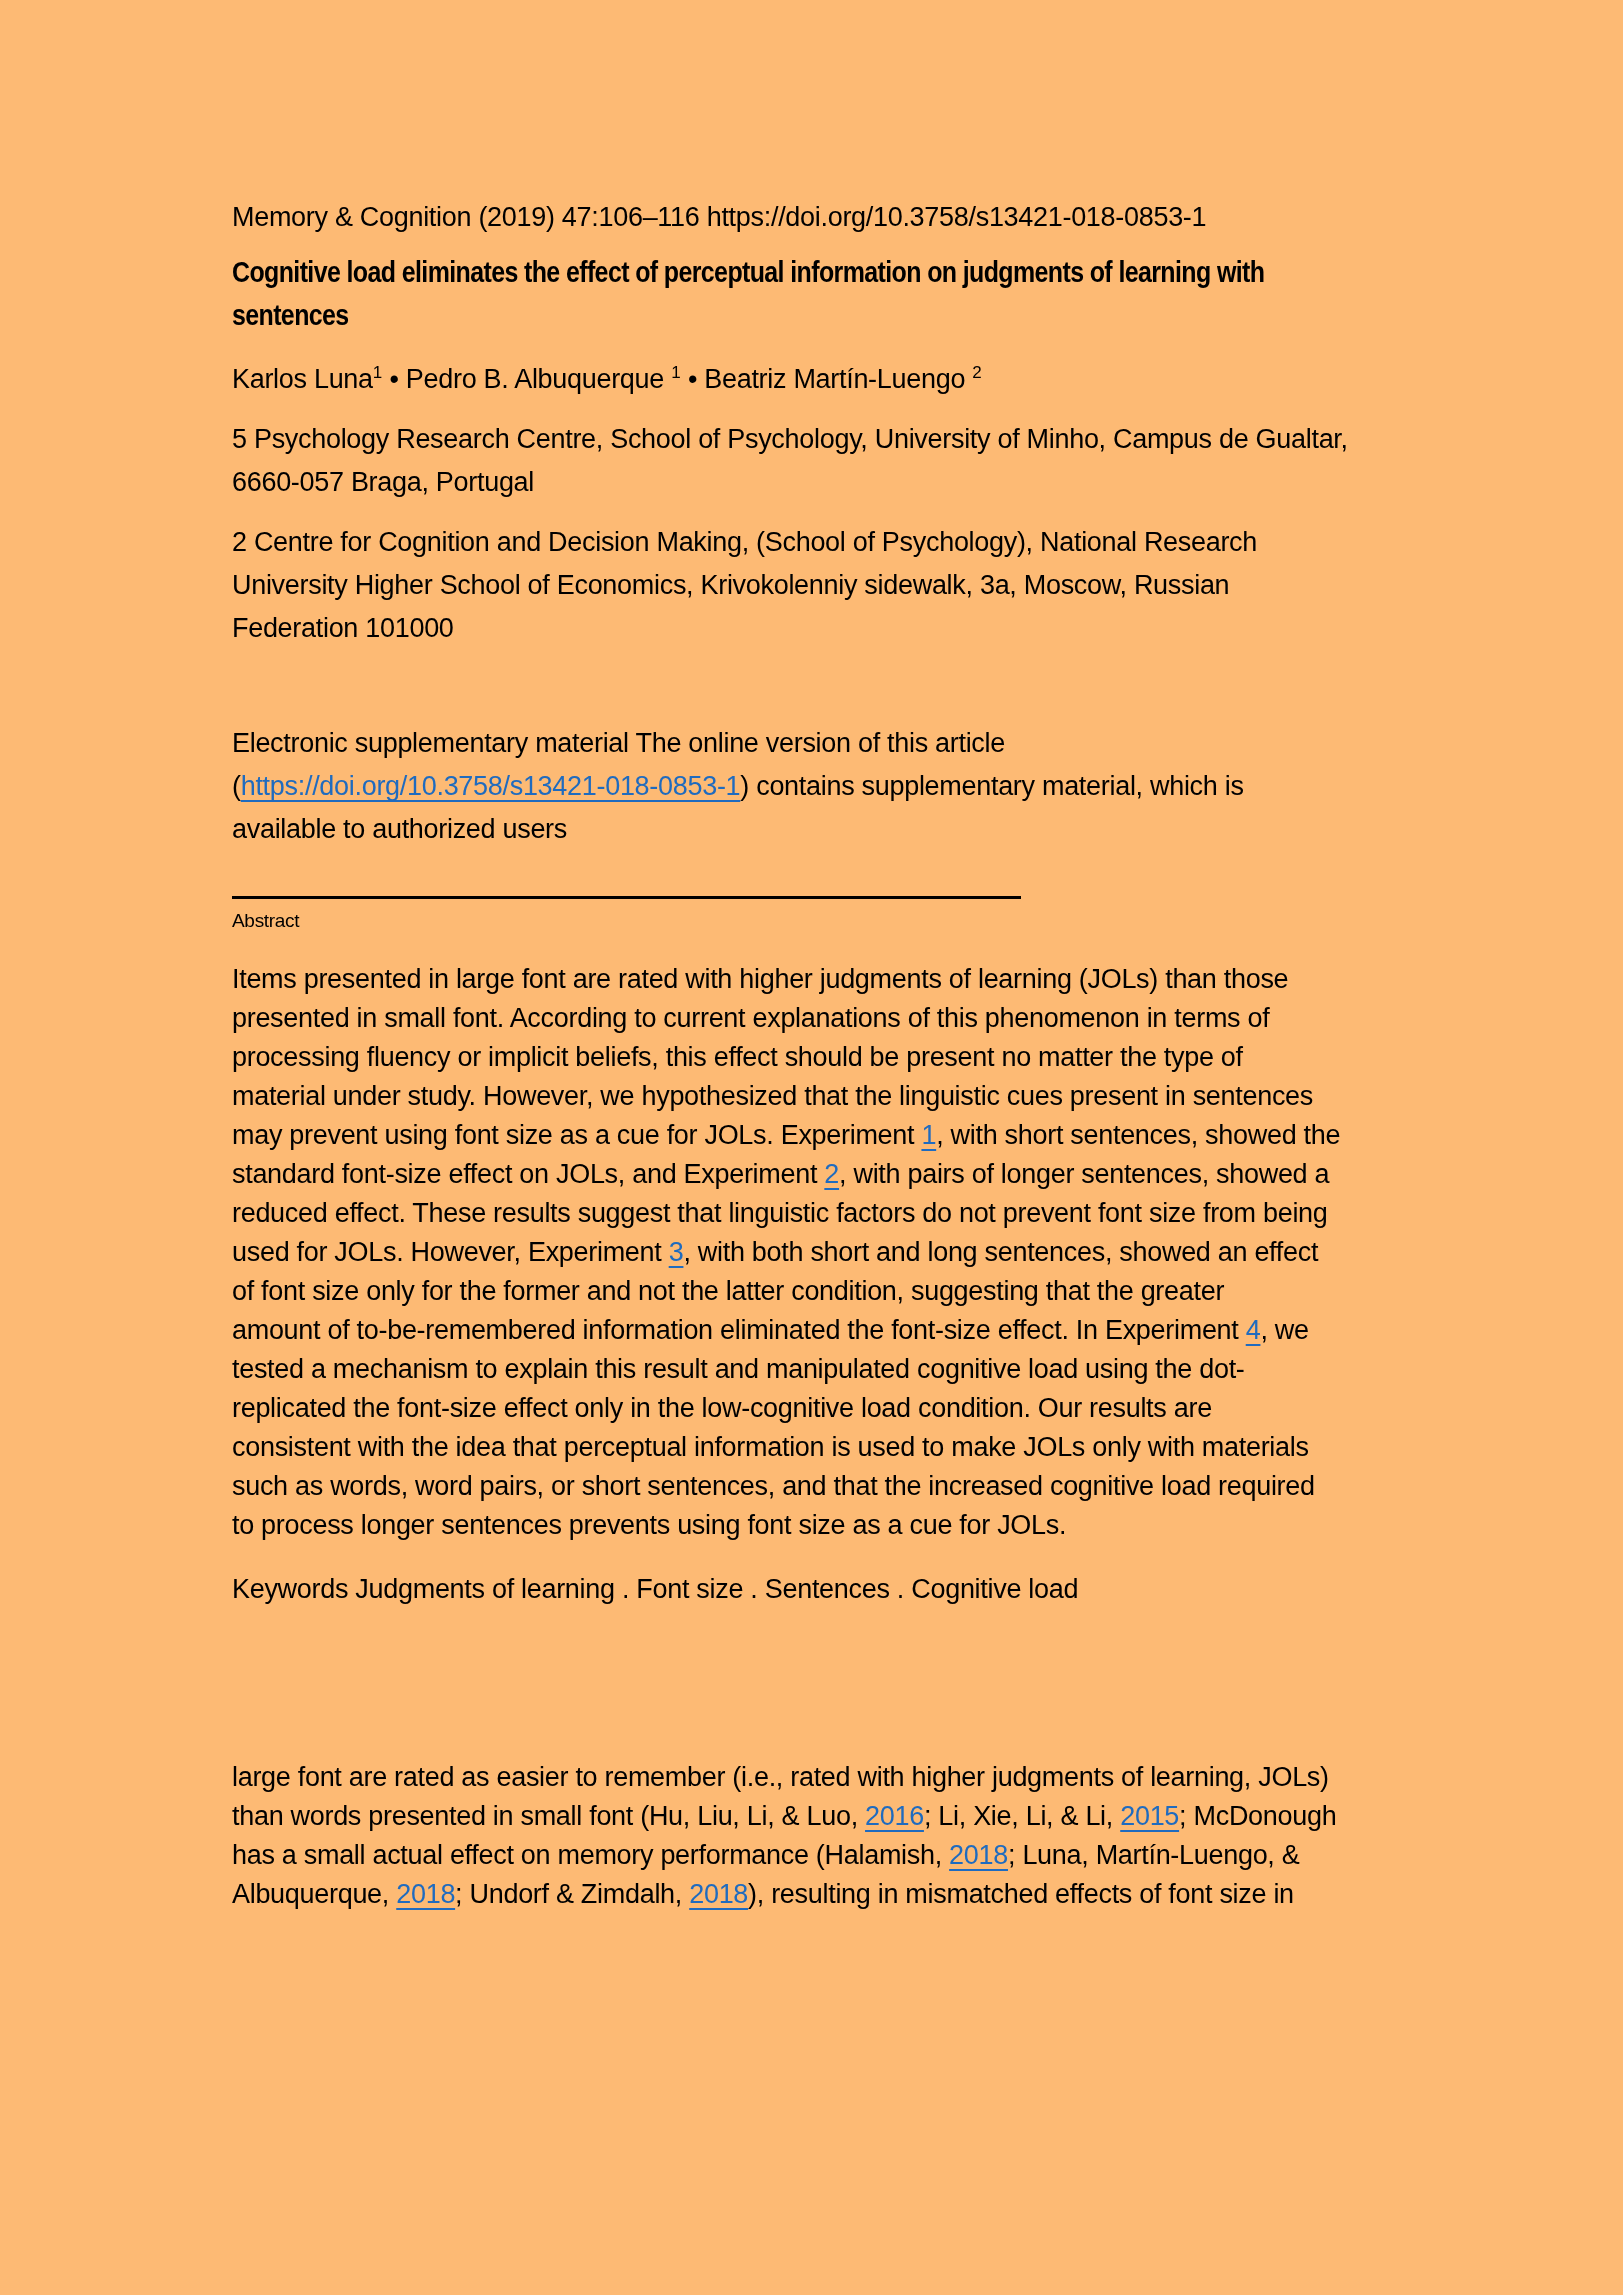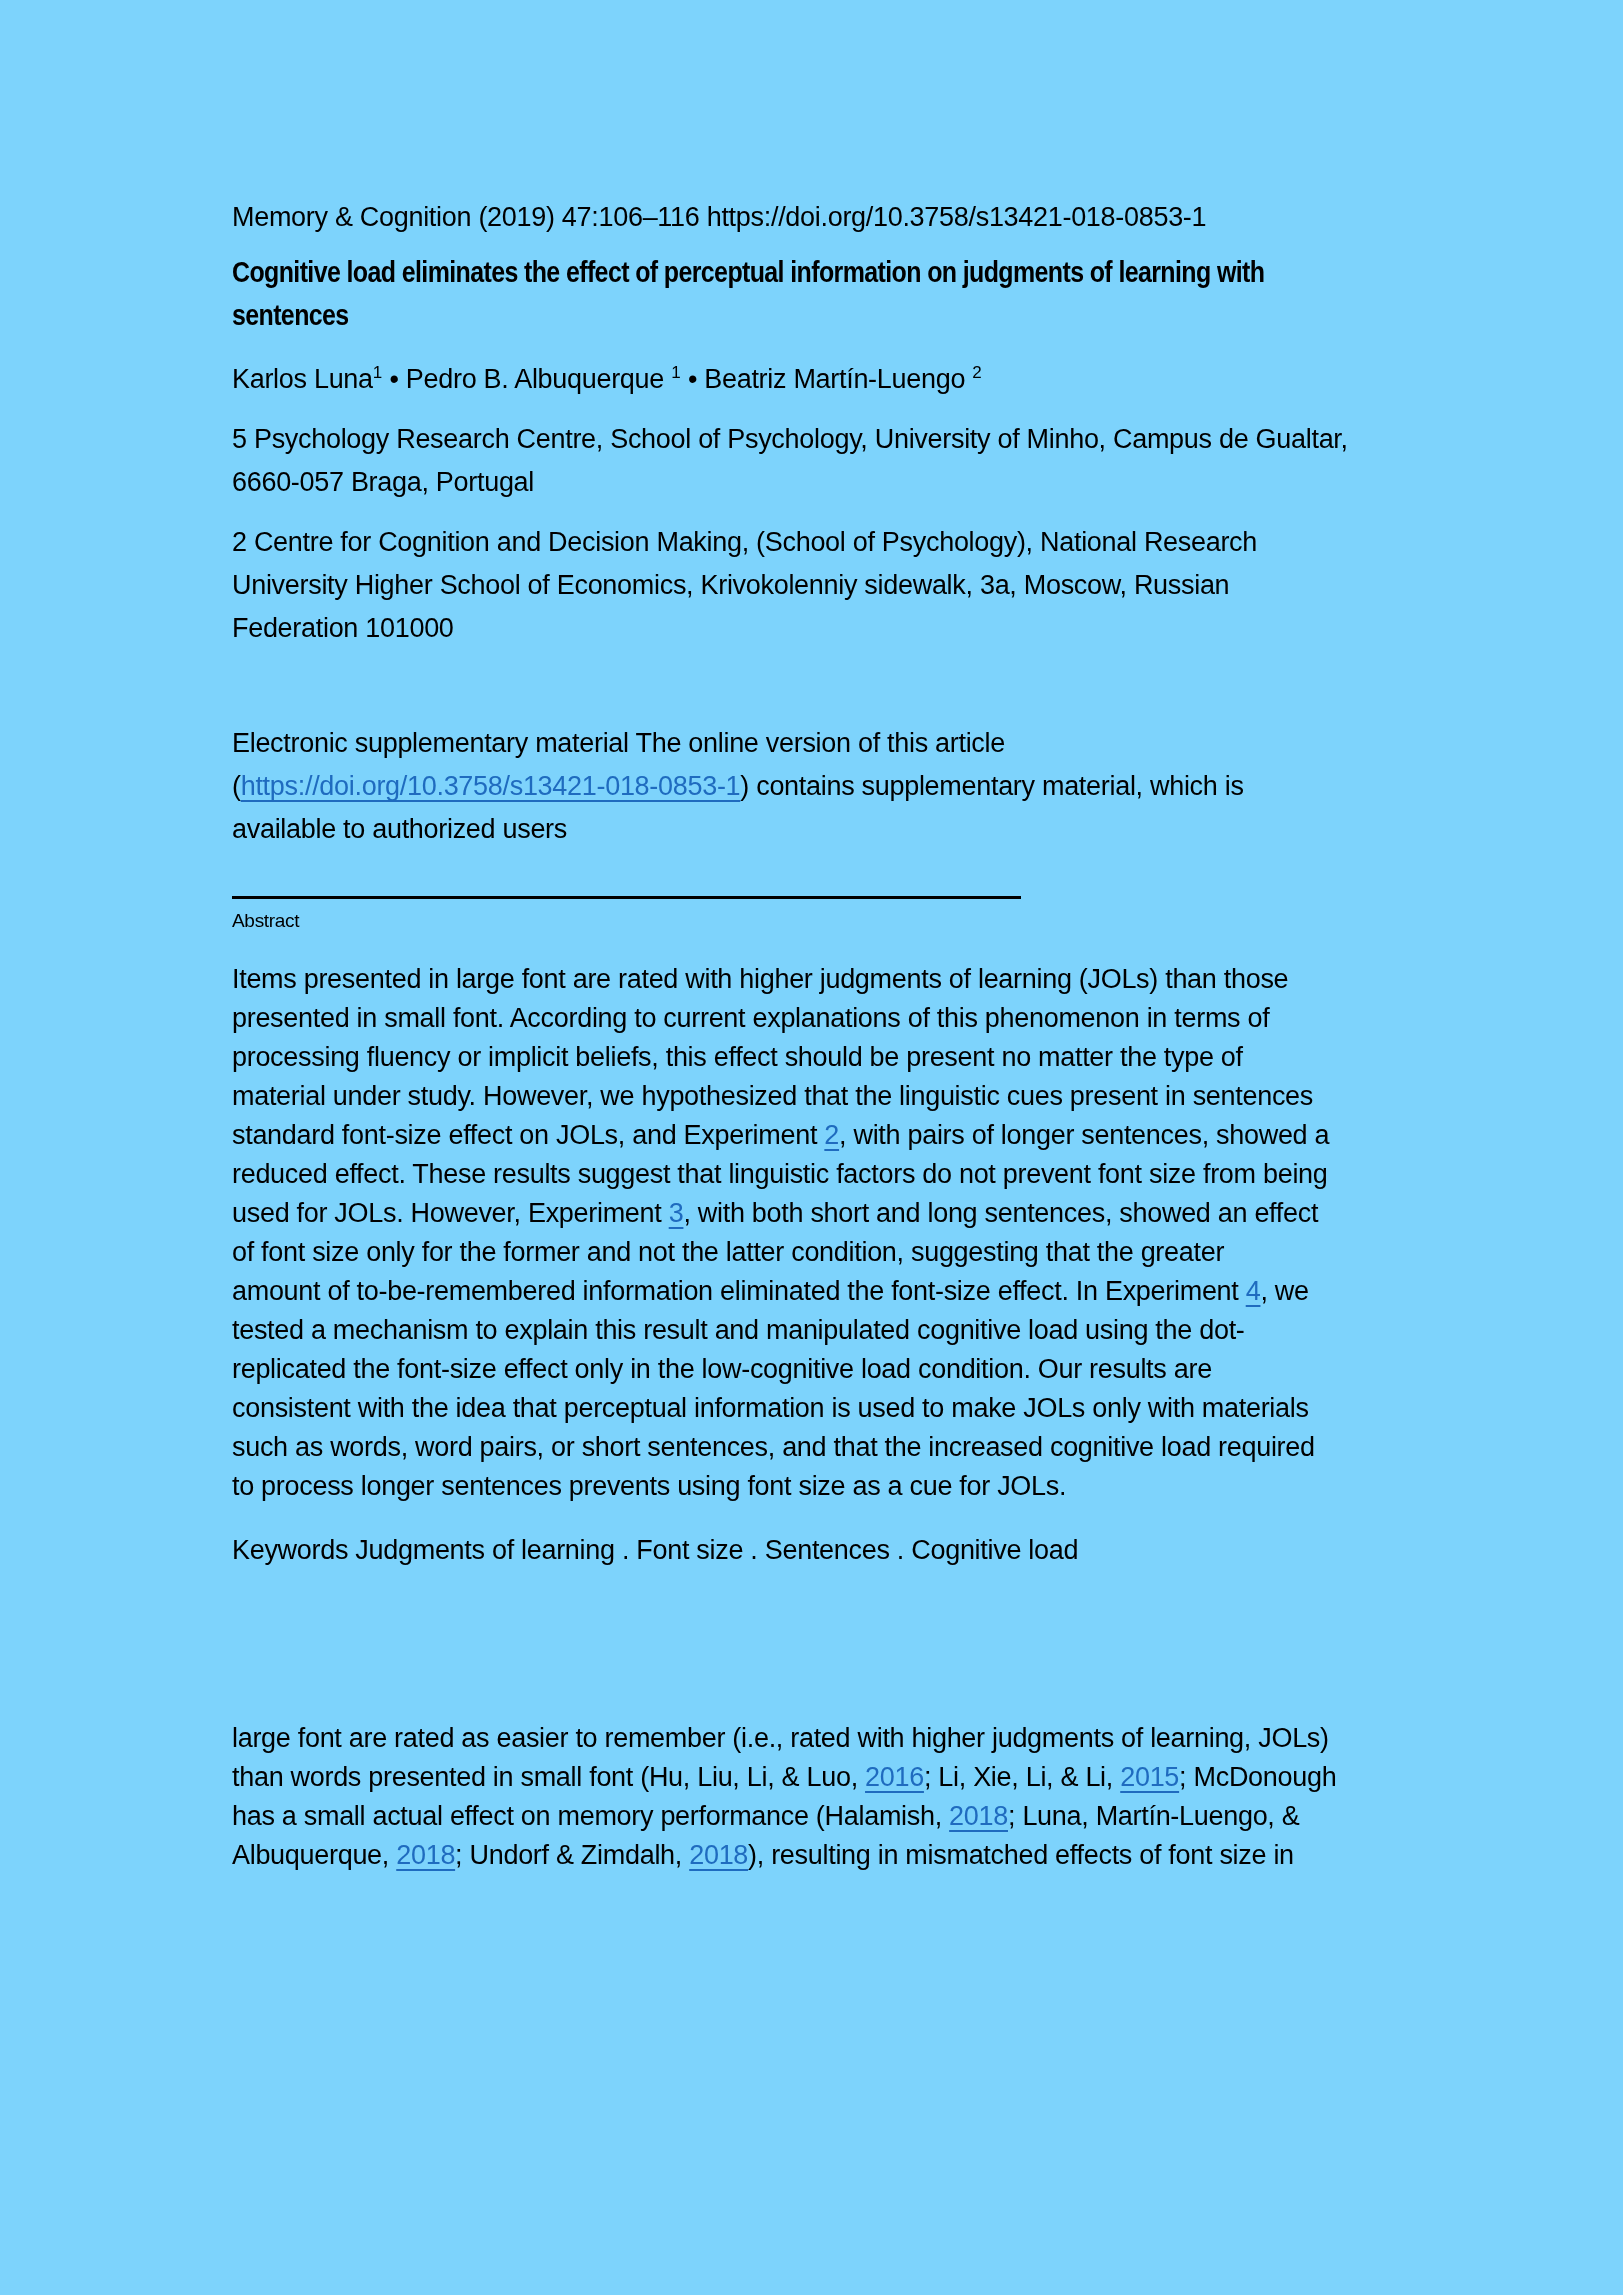--- a/index.html
+++ b/index.html
@@ -4,21 +4,21 @@
 <style>
   html, body {
     margin: 0;
     padding: 0;
     background: #ffffff;
   }
   .page {
     position: relative;
     width: 1623px;
     height: 2295px;
-    background: #7dd3fc;
+    background: #fdba74;
     overflow: hidden;
     font-family: "Liberation Sans", sans-serif;
     color: #000000;
   }
   .content {
     position: absolute;
     left: 232px;
     top: 196px;
     width: 1159px;
   }
@@ -115,20 +115,21 @@
 
     <div class="rule"></div>
 
     <div class="block abstract-heading">Abstract</div>
 
     <div class="block abstract">
         <div class="tl"><span>Items presented in large font are rated with higher judgments of learning (JOLs) than those</span></div>
         <div class="tl"><span>presented in small font. According to current explanations of this phenomenon in terms of</span></div>
         <div class="tl"><span>processing fluency or implicit beliefs, this effect should be present no matter the type of</span></div>
         <div class="tl"><span>material under study. However, we hypothesized that the linguistic cues present in sentences</span></div>
+        <div class="tl"><span>may prevent using font size as a cue for JOLs. Experiment </span><span class="link">1</span><span>, with short sentences, showed the</span></div>
         <div class="tl"><span>standard font-size effect on JOLs, and Experiment </span><span class="link">2</span><span>, with pairs of longer sentences, showed a</span></div>
         <div class="tl"><span>reduced effect. These results suggest that linguistic factors do not prevent font size from being</span></div>
         <div class="tl"><span>used for JOLs. However, Experiment </span><span class="link">3</span><span>, with both short and long sentences, showed an effect</span></div>
         <div class="tl"><span>of font size only for the former and not the latter condition, suggesting that the greater</span></div>
         <div class="tl"><span>amount of to-be-remembered information eliminated the font-size effect. In Experiment </span><span class="link">4</span><span>, we</span></div>
         <div class="tl"><span>tested a mechanism to explain this result and manipulated cognitive load using the dot-</span></div>
         <div class="tl"><span>replicated the font-size effect only in the low-cognitive load condition. Our results are</span></div>
         <div class="tl"><span>consistent with the idea that perceptual information is used to make JOLs only with materials</span></div>
         <div class="tl"><span>such as words, word pairs, or short sentences, and that the increased cognitive load required</span></div>
         <div class="tl"><span>to process longer sentences prevents using font size as a cue for JOLs.</span></div>

